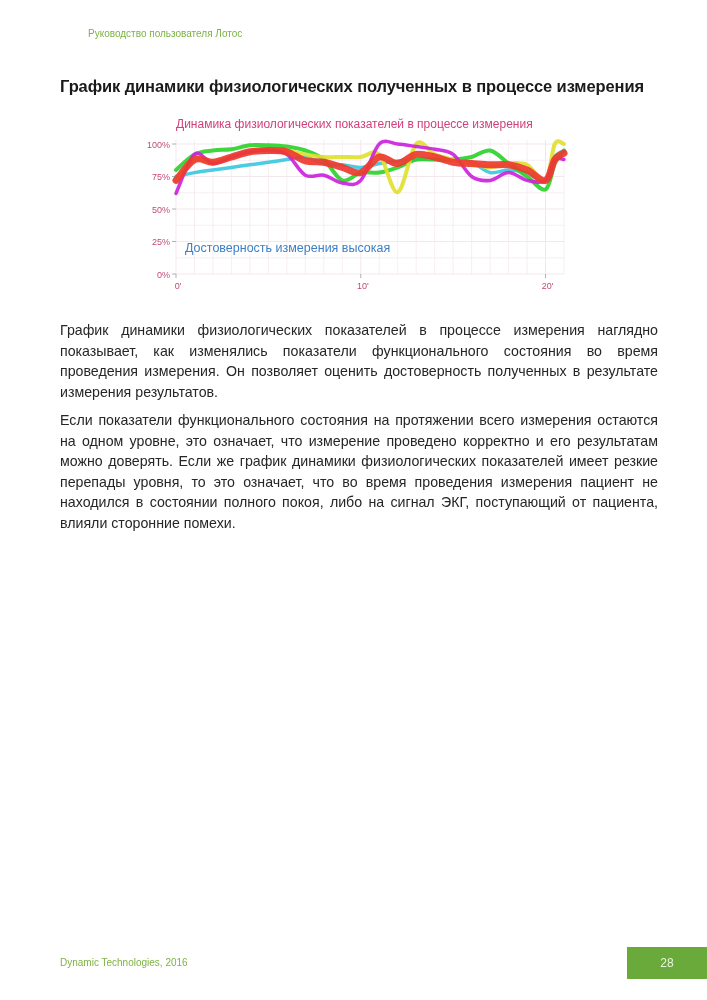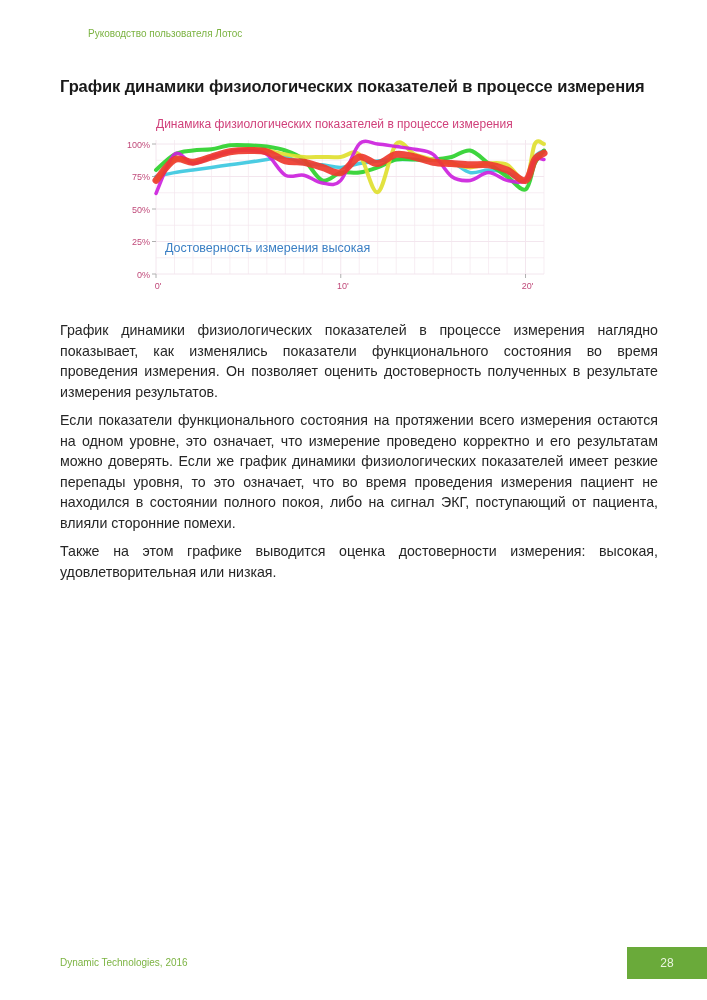--- a/index.html
+++ b/index.html
@@ -1,32 +1,32 @@
 <!DOCTYPE html>
 <html><head>
 <meta charset="utf-8">
 <style>
   html, body { margin: 0; padding: 0; background: #ffffff; }
   body { width: 707px; height: 1000px; position: relative; overflow: hidden;
          font-family: "Liberation Sans", sans-serif; color: #262626; }
   .running-header { position: absolute; left: 60px; top: 28px; font-size: 10px; color: #7cb342; padding-left: 28px; }
   .section-title { position: absolute; left: 60px; top: 77px; width: 600px; font-size: 16.5px; font-weight: bold; color: #1a1a1a; letter-spacing: -0.1px; }
-  .chart-wrap { position: absolute; left: 114px; top: 112px; width: 450px; height: 190px; }
+  .chart-wrap { position: absolute; left: 134px; top: 112px; width: 450px; height: 190px; }
   .chart-wrap svg { display: block; }
   .body-text { position: absolute; left: 60px; top: 320px; width: 598px; font-size: 14.2px; line-height: 20.5px; color: #262626; }
   .body-text p { margin: 0 0 8px 0; text-align: justify; }
   .footer-left { position: absolute; left: 60px; top: 957px; font-size: 10px; color: #7cb342; }
   .page-badge { position: absolute; left: 627px; top: 947px; width: 80px; height: 32px; background: #6aaa3a; color: #eaf5e0; font-size: 12px; display: flex; align-items: center; justify-content: center; }
 </style>
 </head>
 <body>
 
 <div class="running-header">Руководство пользователя Лотос</div>
 
-<div class="section-title">График динамики физиологических показателей в процессе измерения</div>
+<div class="section-title">График динамики физиологических полученных в процессе измерения</div>
 
 <div class="chart-wrap">
   <svg id="chart" width="450" height="190">
     <text id="chart-title" x="42" y="16" font-family="Liberation Sans, sans-serif" font-size="12" fill="#d0407a">Динамика физиологических показателей в процессе измерения</text>
     <g id="grid">
         <line x1="42" x2="42" y1="28" y2="162" stroke="#f3e6ee" stroke-width="1"></line>
         <line x1="60.476190476190474" x2="60.476190476190474" y1="28" y2="162" stroke="#f3e6ee" stroke-width="0.7"></line>
         <line x1="78.95238095238095" x2="78.95238095238095" y1="28" y2="162" stroke="#f3e6ee" stroke-width="0.7"></line>
         <line x1="97.42857142857142" x2="97.42857142857142" y1="28" y2="162" stroke="#f3e6ee" stroke-width="0.7"></line>
         <line x1="115.9047619047619" x2="115.9047619047619" y1="28" y2="162" stroke="#f3e6ee" stroke-width="0.7"></line>
@@ -84,19 +84,18 @@
         <path d="M42,81.4 C45.079365079365076,74.9 54.317460317460316,47.383333333333326 60.476190476190474,42.39999999999999 C66.63492063492063,37.41666666666666 72.7936507936508,51.06666666666666 78.95238095238095,51.5 C85.1111111111111,51.93333333333334 91.26984126984127,46.949999999999996 97.42857142857142,45 C103.58730158730157,43.050000000000004 109.74603174603173,40.88333333333335 115.9047619047619,39.80000000000001 C122.06349206349206,38.716666666666676 128.22222222222223,38.06666666666667 134.38095238095238,38.5 C140.53968253968253,38.93333333333333 146.69841269841268,38.283333333333324 152.85714285714283,42.39999999999999 C159.01587301587298,46.51666666666666 165.17460317460316,59.733333333333334 171.33333333333331,63.2 C177.49206349206347,66.66666666666667 183.65079365079364,61.900000000000006 189.8095238095238,63.2 C195.96825396825395,64.5 202.12698412698413,70.13333333333333 208.28571428571428,71 C214.44444444444443,71.86666666666667 220.6031746031746,74.9 226.76190476190476,68.4 C232.9206349206349,61.900000000000006 239.0793650793651,38.06666666666667 245.23809523809524,32 C251.3968253968254,25.933333333333334 257.5555555555555,31.566666666666666 263.71428571428567,32 C269.87301587301585,32.43333333333334 276.031746031746,33.73333333333334 282.1904761904762,34.60000000000001 C288.3492063492064,35.466666666666676 294.50793650793645,35.900000000000006 300.66666666666663,37.2 C306.8253968253968,38.5 312.984126984127,37.849999999999994 319.14285714285717,42.39999999999999 C325.30158730158735,46.94999999999999 331.46031746031747,60.166666666666664 337.6190476190476,64.5 C343.7777777777777,68.83333333333334 349.9365079365079,69.05000000000001 356.0952380952381,68.4 C362.25396825396825,67.75 368.4126984126984,60.599999999999994 374.57142857142856,60.599999999999994 C380.73015873015873,60.599999999999994 386.88888888888886,67.10000000000001 393.04761904761904,68.4 C399.2063492063492,69.7 406.9047619047619,71.86666666666667 411.5238095238095,68.4 C416.1428571428571,64.93333333333334 417.6825396825397,51.06666666666666 420.76190476190476,47.599999999999994 C423.8412698412698,44.133333333333326 428.46031746031747,47.599999999999994 430,47.599999999999994" fill="none" stroke="#cc22dd" stroke-width="3.5" stroke-linecap="round" stroke-linejoin="round" opacity="0.92"></path>
         <path d="M42,68.4 C45.079365079365076,64.93333333333334 54.317460317460316,50.633333333333326 60.476190476190474,47.599999999999994 C66.63492063492063,44.56666666666666 72.7936507936508,50.63333333333333 78.95238095238095,50.2 C85.1111111111111,49.76666666666667 91.26984126984127,46.733333333333334 97.42857142857142,45 C103.58730158730157,43.266666666666666 109.74603174603173,40.88333333333335 115.9047619047619,39.80000000000001 C122.06349206349206,38.716666666666676 128.22222222222223,38.5 134.38095238095238,38.5 C140.53968253968253,38.5 146.69841269841268,38.06666666666668 152.85714285714283,39.80000000000001 C159.01587301587298,41.533333333333346 165.17460317460316,47.16666666666667 171.33333333333331,48.900000000000006 C177.49206349206347,50.63333333333334 183.65079365079364,49.11666666666667 189.8095238095238,50.2 C195.96825396825395,51.28333333333334 202.12698412698413,53.66666666666667 208.28571428571428,55.400000000000006 C214.44444444444443,57.13333333333334 220.6031746031746,62.33333333333333 226.76190476190476,60.599999999999994 C232.9206349206349,58.86666666666666 239.0793650793651,46.516666666666666 245.23809523809524,45 C251.3968253968254,43.483333333333334 257.5555555555555,51.93333333333334 263.71428571428567,51.5 C269.87301587301585,51.06666666666666 276.031746031746,43.48333333333333 282.1904761904762,42.39999999999999 C288.3492063492064,41.316666666666656 294.50793650793645,43.699999999999996 300.66666666666663,45 C306.8253968253968,46.300000000000004 312.984126984127,49.11666666666667 319.14285714285717,50.2 C325.30158730158735,51.28333333333334 331.46031746031747,51.06666666666667 337.6190476190476,51.5 C343.7777777777777,51.93333333333333 349.9365079365079,52.58333333333333 356.0952380952381,52.8 C362.25396825396825,53.016666666666666 368.4126984126984,51.93333333333333 374.57142857142856,52.8 C380.73015873015873,53.666666666666664 386.88888888888886,55.4 393.04761904761904,58 C399.2063492063492,60.6 406.9047619047619,70.13333333333334 411.5238095238095,68.4 C416.1428571428571,66.66666666666667 417.6825396825397,52.15 420.76190476190476,47.599999999999994 C423.8412698412698,43.04999999999999 428.46031746031747,42.18333333333333 430,41.099999999999994" fill="none" stroke="#ee3a2e" stroke-width="7" stroke-linecap="round" stroke-linejoin="round" opacity="0.92"></path>
       </g>
     <text id="chart-annotation" x="51" y="140" font-family="Liberation Sans, sans-serif" font-size="12.5" fill="#3b7fc4">Достоверность измерения высокая</text>
   </svg>
 </div>
 
 <div class="body-text">
   <p>График динамики физиологических показателей в процессе измерения наглядно показывает, как изменялись показатели функционального состояния во время проведения измерения. Он позволяет оценить достоверность полученных в результате измерения результатов.</p>
   <p>Если показатели функционального состояния на протяжении всего измерения остаются на одном уровне, это означает, что измерение проведено корректно и его результатам можно доверять. Если же график динамики физиологических показателей имеет резкие перепады уровня, то это означает, что во время проведения измерения пациент не находился в состоянии полного покоя, либо на сигнал ЭКГ, поступающий от пациента, влияли сторонние помехи.</p>
-  <p>Также на этом графике выводится оценка достоверности измерения: высокая, удовлетворительная или низкая.</p>
 </div>
 
 <div class="footer-left">Dynamic Technologies, 2016</div>
 <div class="page-badge">
   <span>28</span>
 </div>
 
 </body></html>

